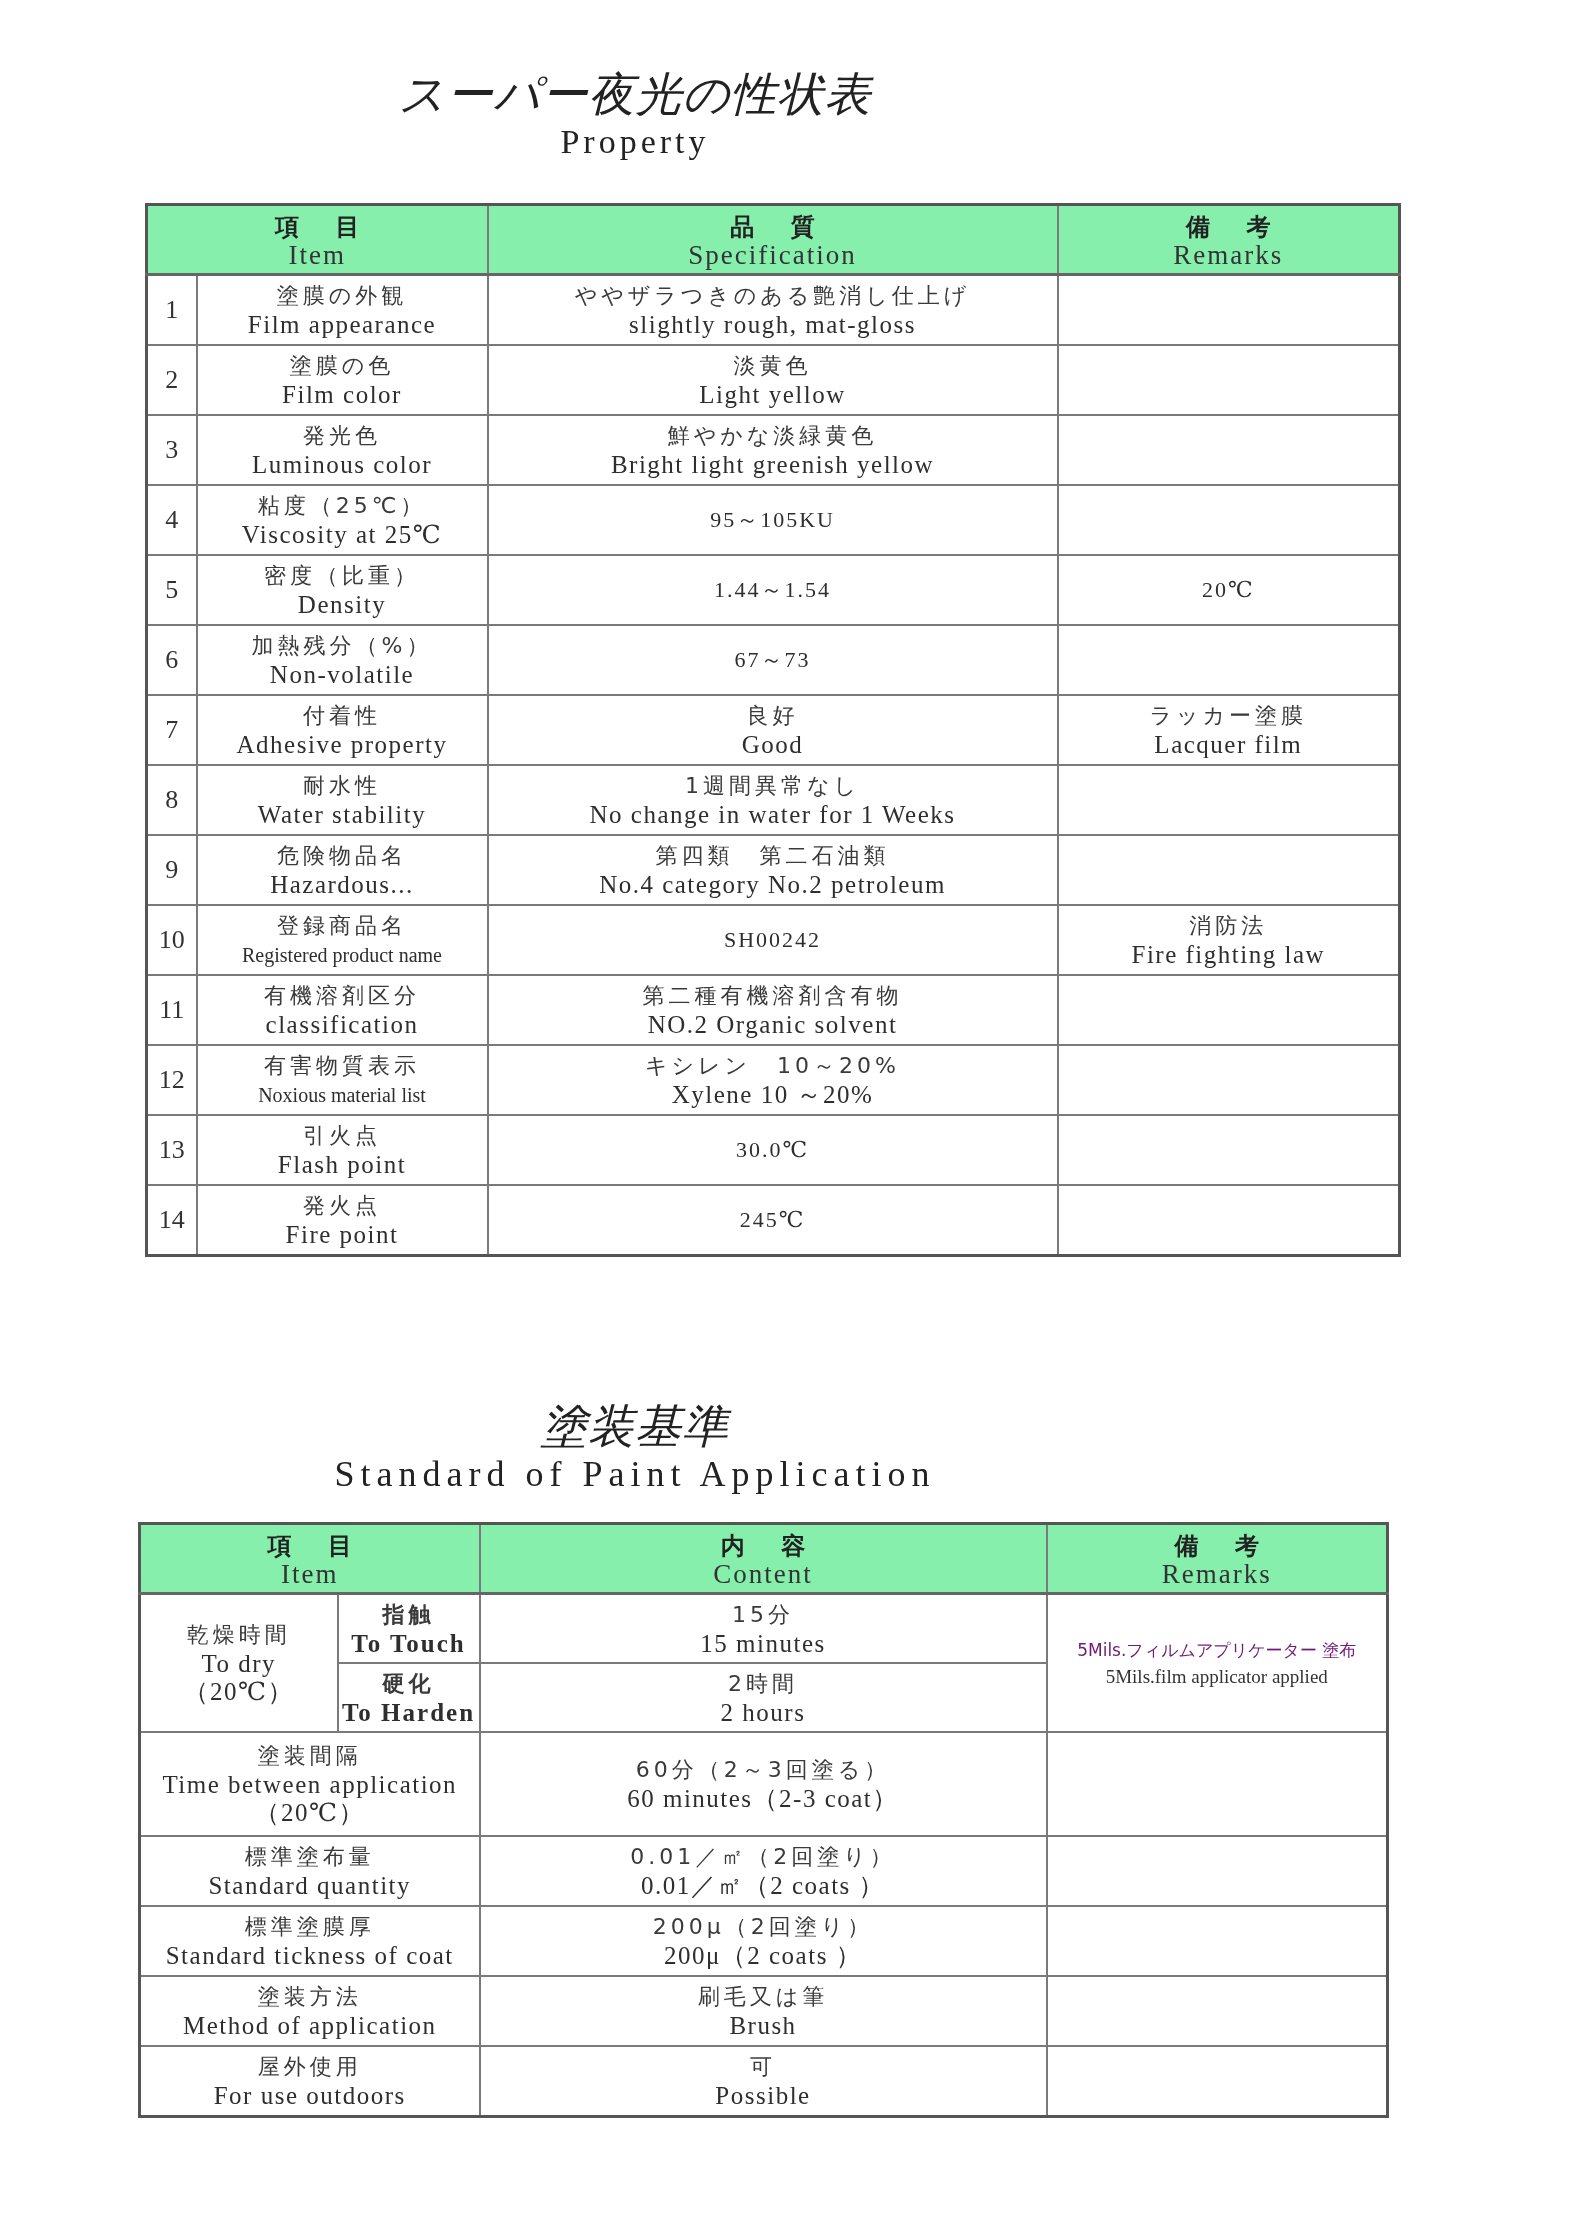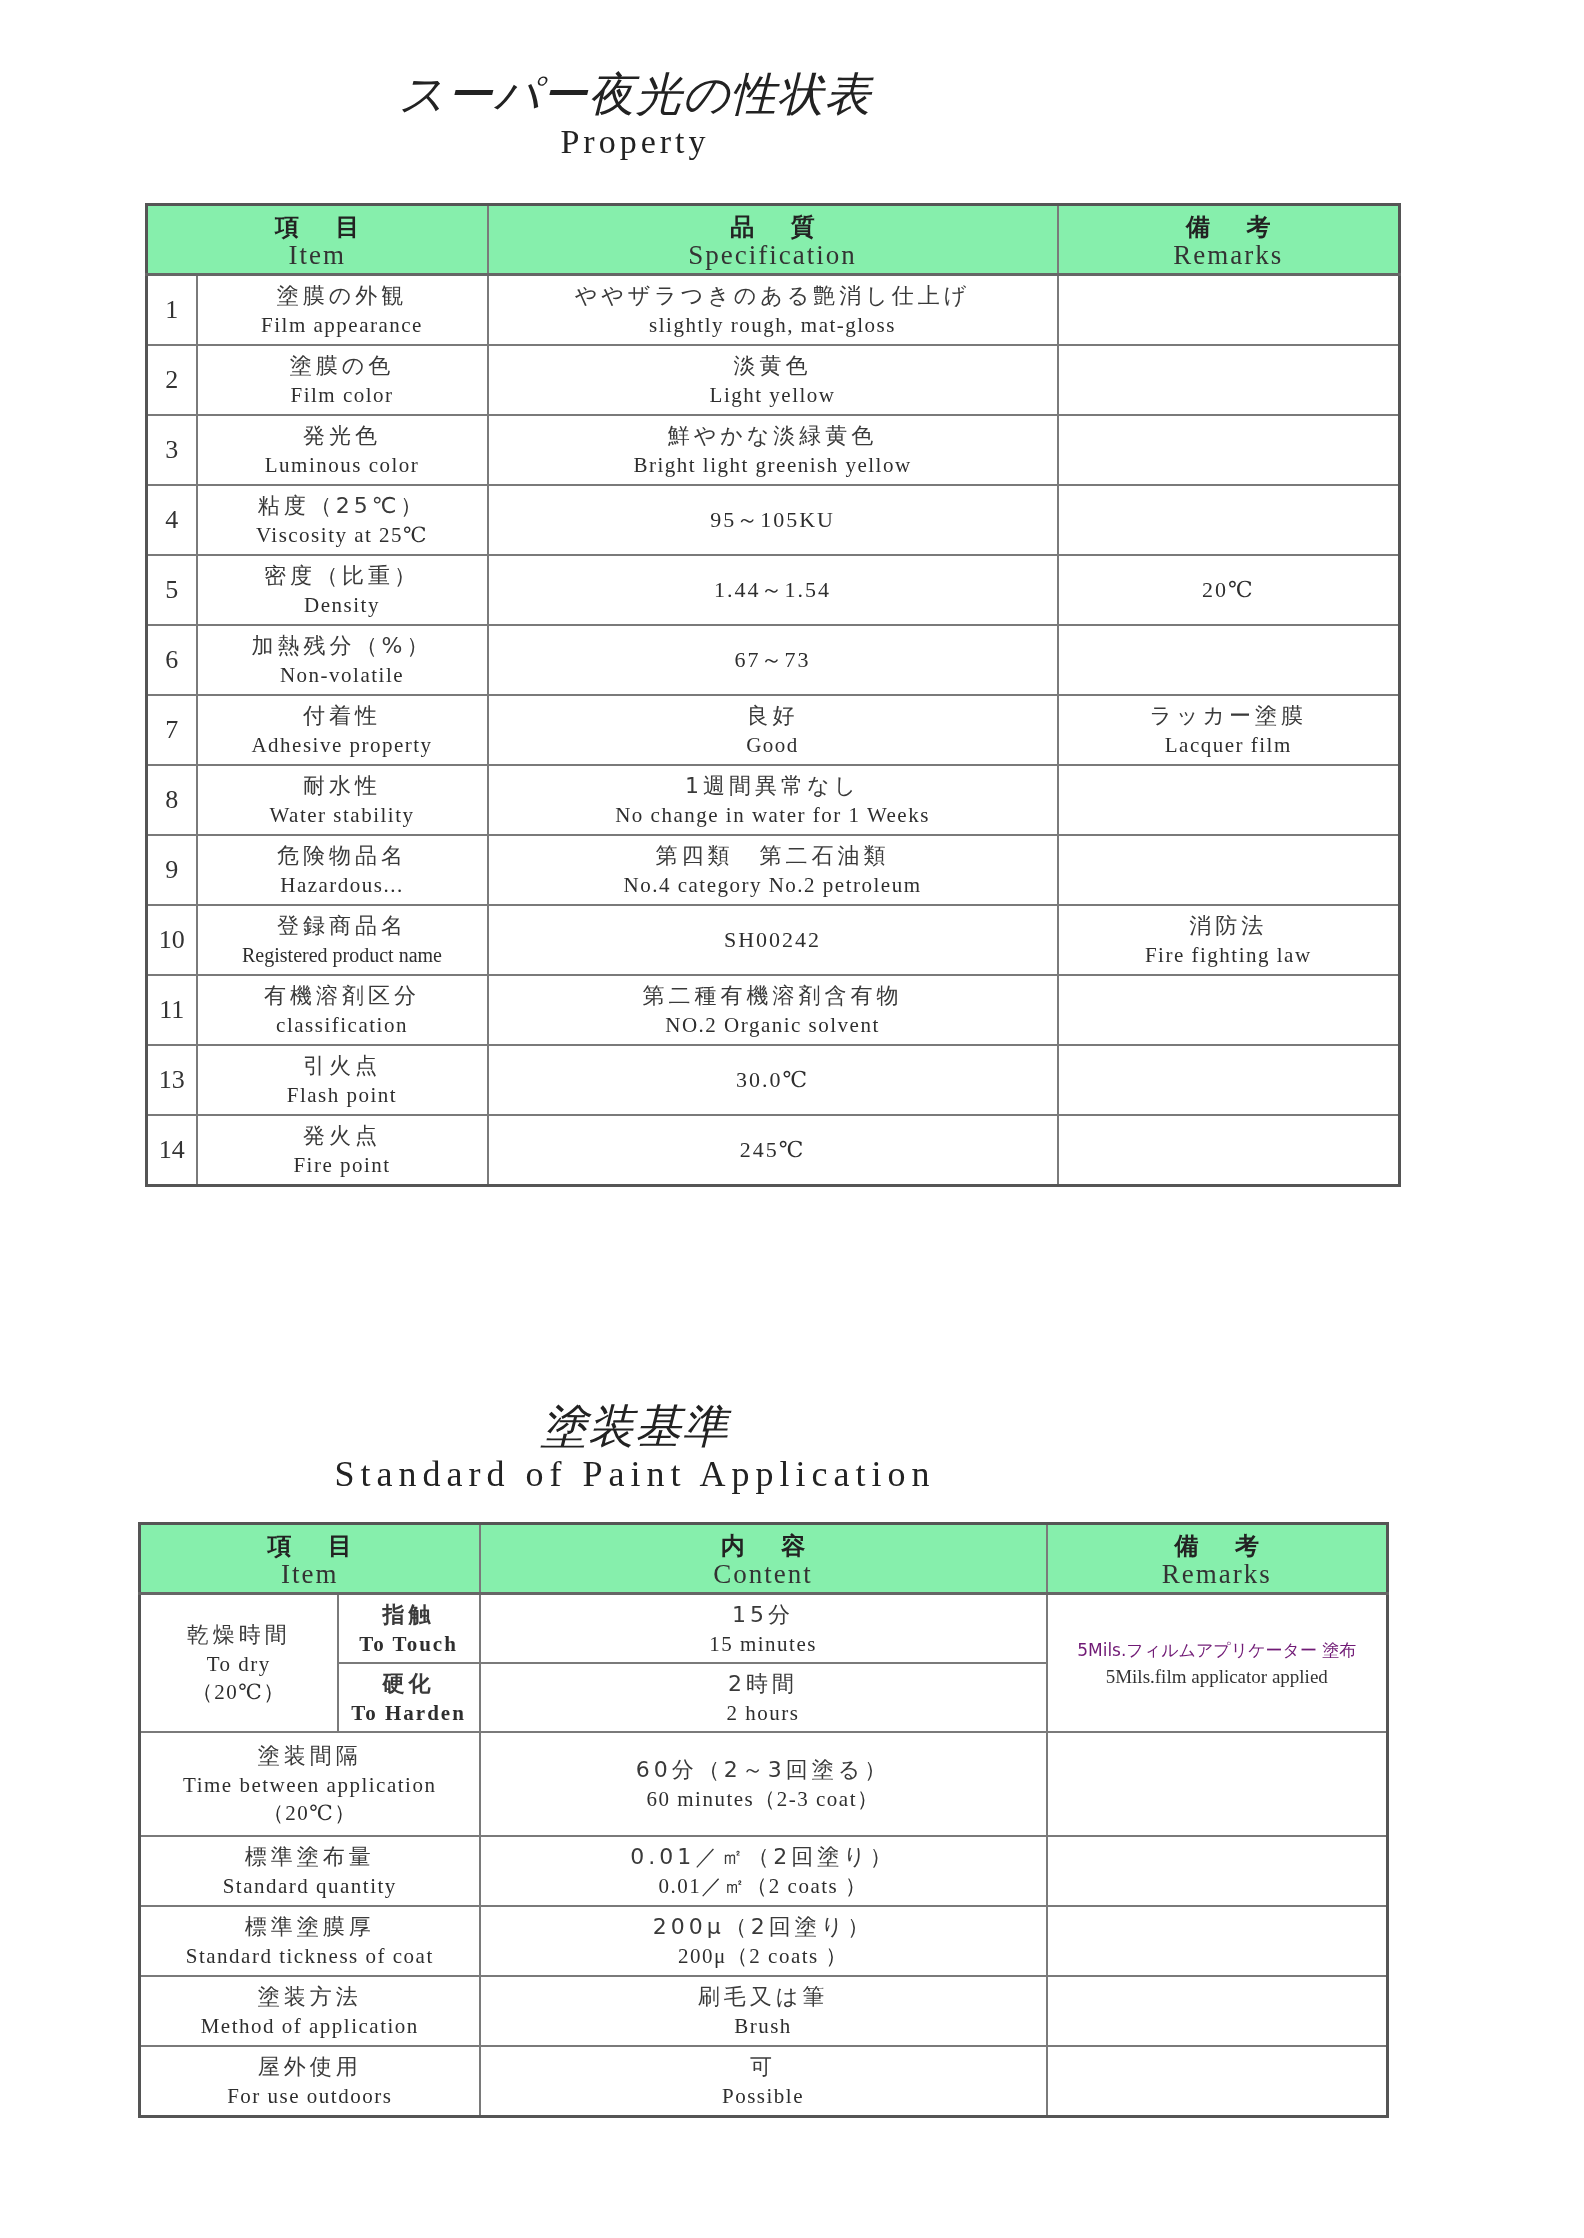--- a/index.html
+++ b/index.html
@@ -78,21 +78,21 @@
     .jp {
       display: block;
       font-family: "DejaVu Sans", "Liberation Sans", sans-serif;
       font-size: 22px;
       line-height: 30px;
       letter-spacing: 4px;
       color: #3a3a3a;
     }
     .en {
       display: block;
-      font-size: 21px;
+      font-size: 25px;
       line-height: 28px;
       letter-spacing: 1.5px;
       color: #2e2e2e;
     }
     .single {
       display: block;
       font-size: 22px;
       letter-spacing: 2px;
       color: #2e2e2e;
     }
@@ -315,20 +315,32 @@
         <span class="jp">有機溶剤区分</span>
         <span class="en">classification</span>
       </td>
       <td>
         <span class="jp">第二種有機溶剤含有物</span>
         <span class="en">NO.2 Organic solvent</span>
       </td>
       <td></td>
     </tr>
 
+    <tr>
+      <td class="num">12</td>
+      <td>
+        <span class="jp">有害物質表示</span>
+        <span class="en tight">Noxious material list</span>
+      </td>
+      <td>
+        <span class="jp">キシレン　10～20%</span>
+        <span class="en">Xylene 10 ～20%</span>
+      </td>
+      <td></td>
+    </tr>
 
     <tr>
       <td class="num">13</td>
       <td>
         <span class="jp">引火点</span>
         <span class="en">Flash point</span>
       </td>
       <td>
         <span class="single">30.0℃</span>
       </td>

